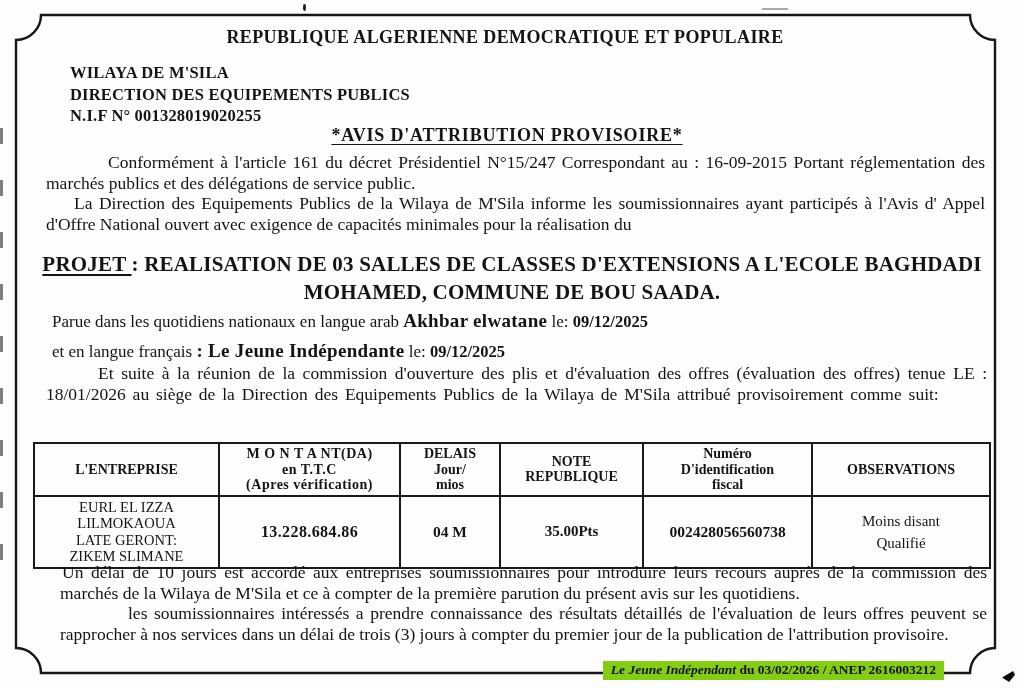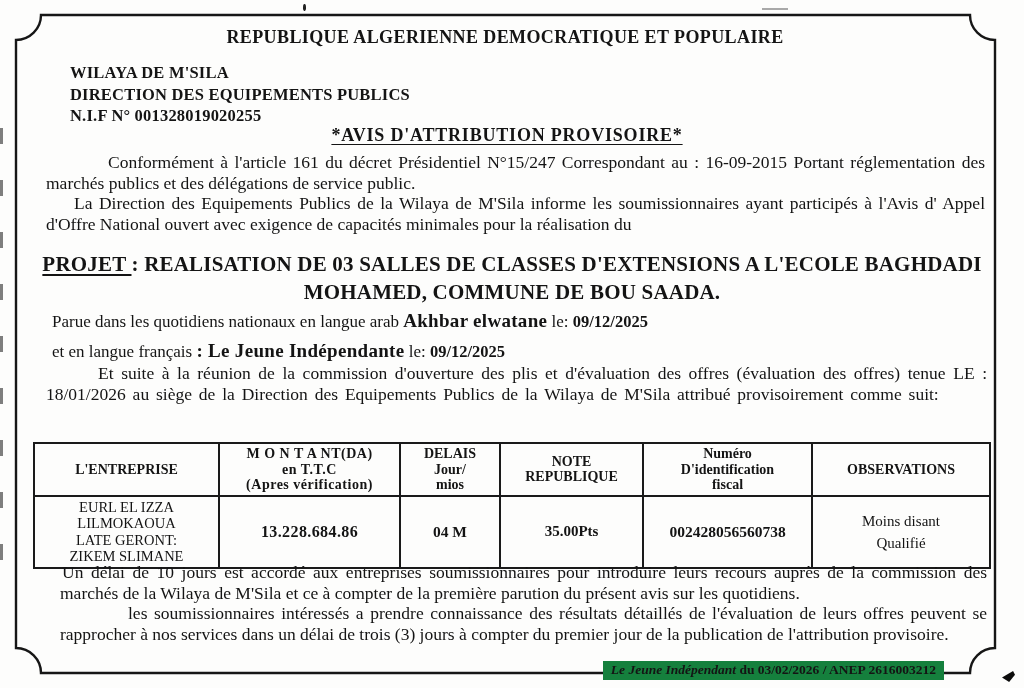--- a/index.html
+++ b/index.html
@@ -59,21 +59,21 @@
   .row-h{height:66px;}
   .head-h{height:43px;}
   .cell-entreprise{font-weight:normal;font-size:14.5px;line-height:16.5px;}
   .cell-montant{font-weight:bold;font-size:16px;letter-spacing:.4px;}
   .cell-delais{font-weight:bold;font-size:15.5px;}
   .cell-note{font-weight:bold;font-size:15px;}
   .cell-nif{font-weight:bold;font-size:15.5px;}
   .cell-obs{font-size:15px;line-height:22px;}
   
   .footer{
-    top:661px;right:80px;background:#15803d;padding:1px 8px 2px 8px;
+    top:661px;right:80px;background:#84cc16;padding:1px 8px 2px 8px;
     font-size:13.5px;font-weight:bold;white-space:nowrap;
   }
   .footer .journal{font-style:italic;}
   
   .ink-mark{
     top:671px;left:1002px;width:13px;height:11px;background:#0c0c0c;
     clip-path:polygon(0 60%,85% 0,100% 35%,55% 100%);
   }
   .scan-edge{
     left:0;top:128px;width:3px;height:460px;opacity:.65;

